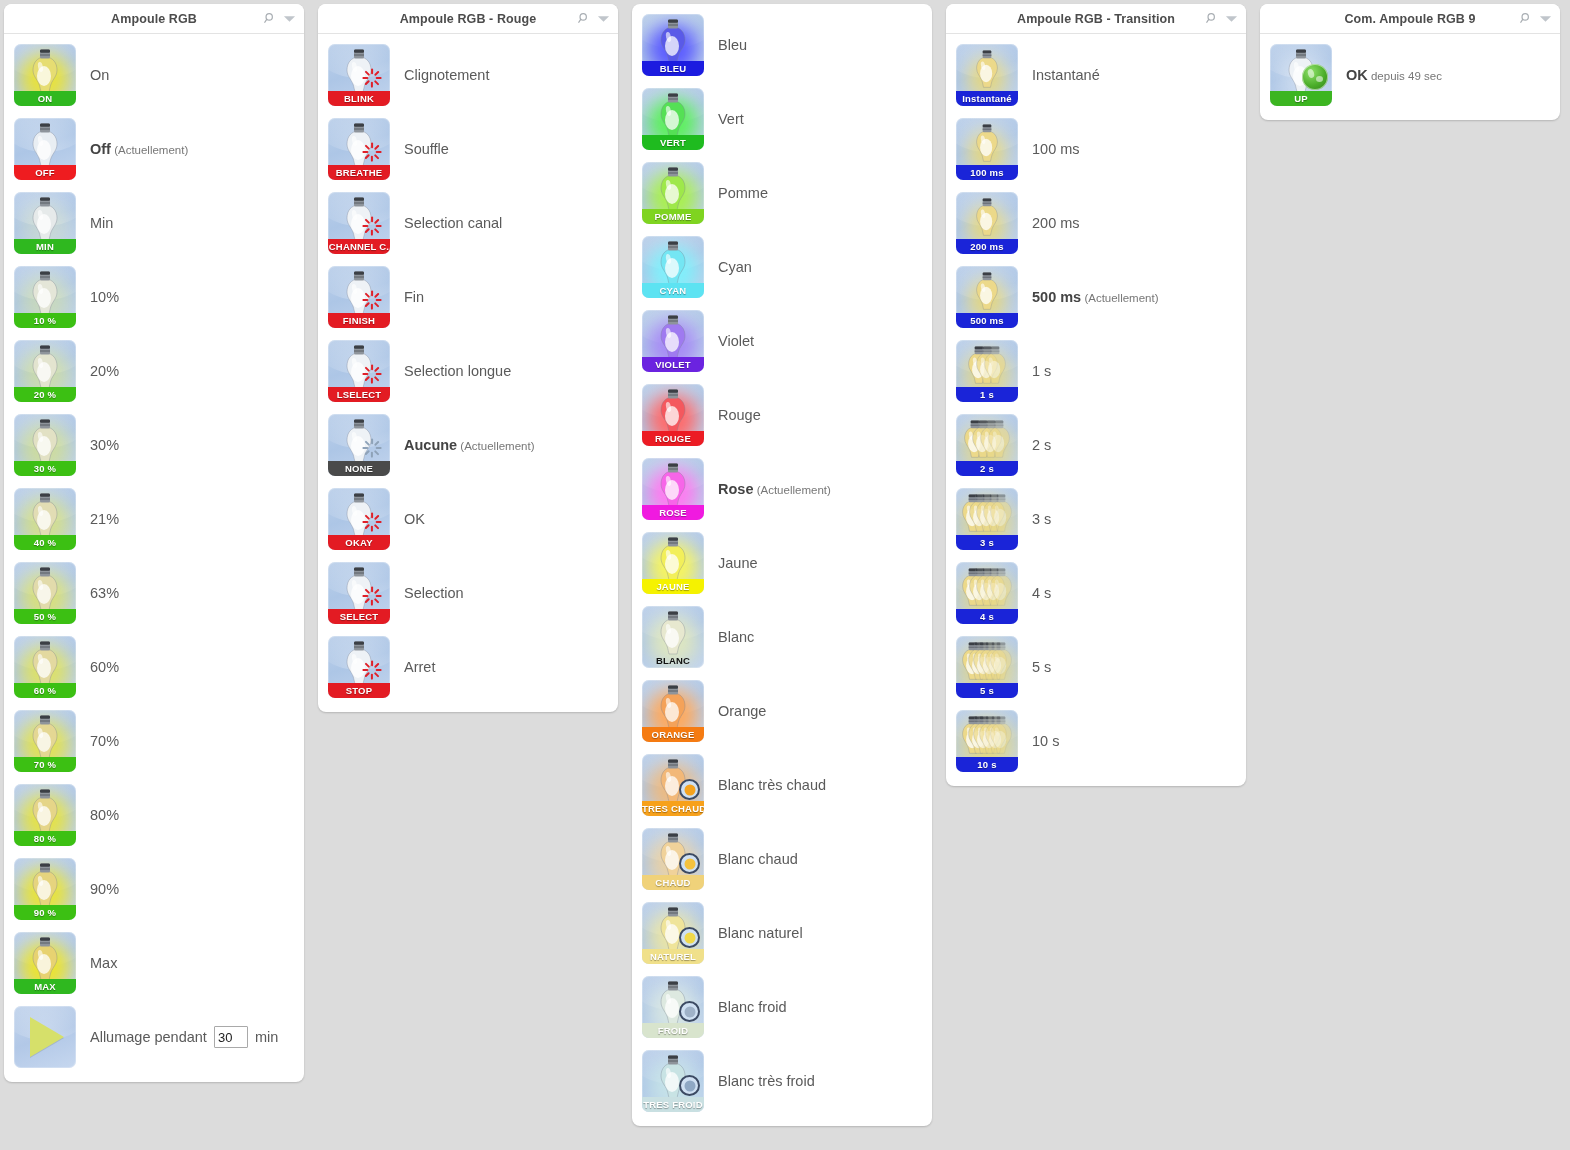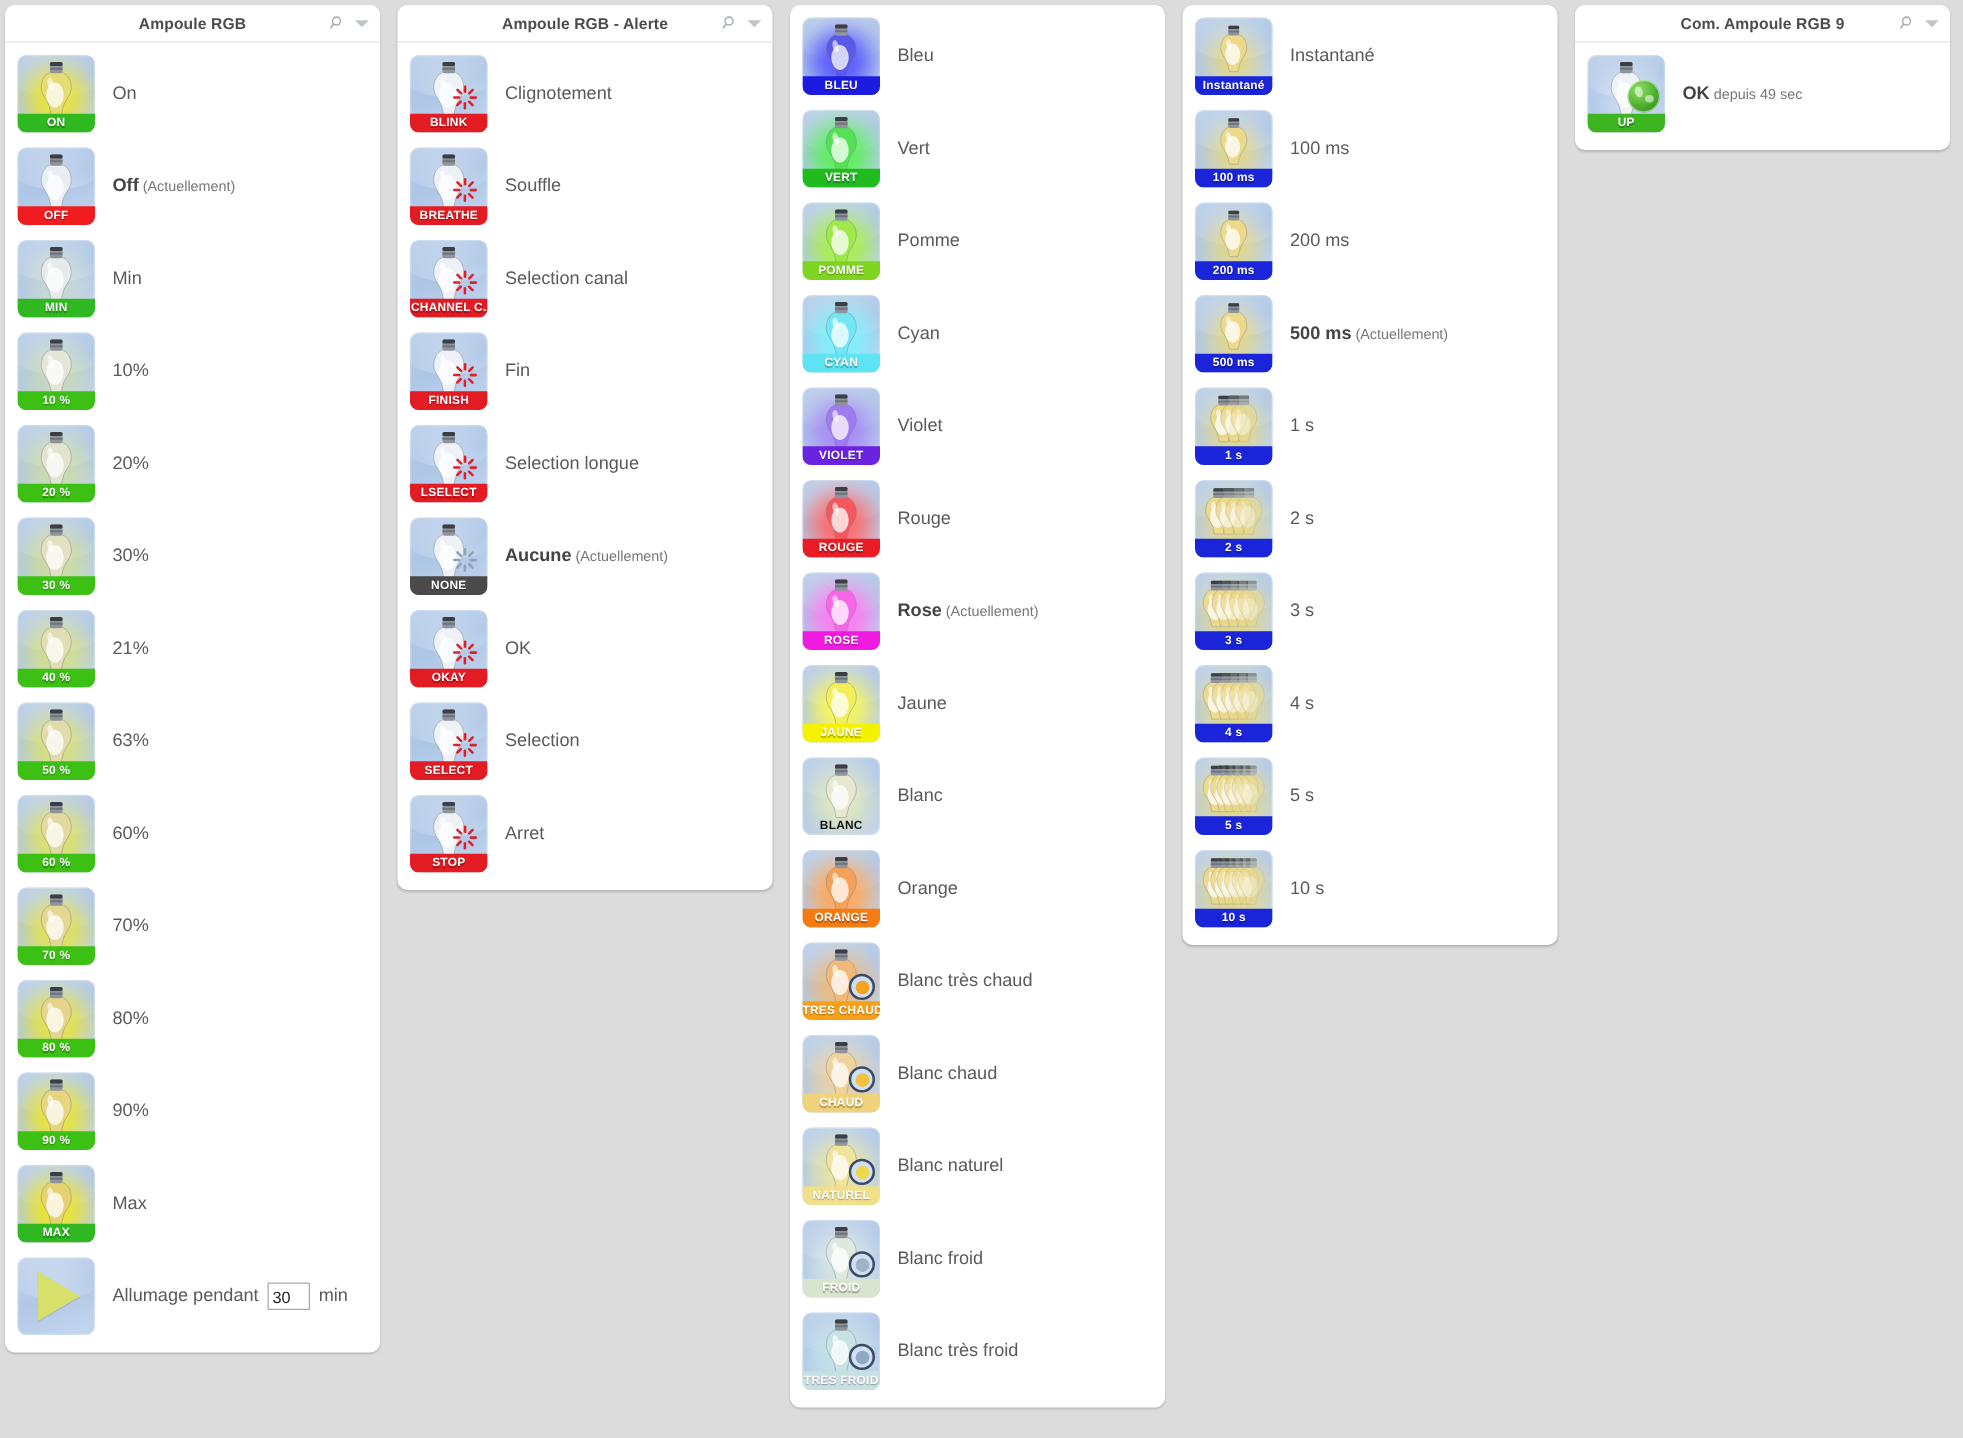--- a/index.html
+++ b/index.html
@@ -415,21 +415,21 @@
           <div class="timer-line">
             <span class="txt">Allumage pendant</span>
             <input class="timer-input" type="text" value="30" style="">
             <span class="txt">min</span>
           </div>
         </div>
       </div>
     </div>
     <div class="panel">
       <div class="panel-header">
-        <div class="panel-title">Ampoule RGB - Alerte</div>
+        <div class="panel-title">Ampoule RGB - Rouge</div>
         <div class="panel-tools">
           <span class="tool-icon"><svg viewBox="0 0 16 16" width="13" height="13">
               <circle cx="6.4" cy="6" r="3.9" fill="none" stroke="#9aa0a6" stroke-width="1.5"></circle>
               <line x1="3.3" y1="9.1" x2="1" y2="12.6" stroke="#9aa0a6" stroke-width="1.6" stroke-linecap="round"></line>
             </svg></span>
           <span class="tool-icon"><svg viewBox="0 0 14 10" width="13" height="10">
               <path d="M1 2 L13 2 L7 8 Z" fill="#b6bcc2"></path>
             </svg></span>
         </div>
       </div>
@@ -941,20 +941,32 @@
             <div class="ring">
               <i style="background: rgb(143, 168, 196);"></i>
             </div>
             <div class="badge" style="background: rgb(201, 224, 226);">TRES FROID</div>
           </div>
           <div class="row-label"><span>Blanc très froid</span></div>
         </div>
       </div>
     </div>
     <div class="panel">
+      <div class="panel-header">
+        <div class="panel-title">Ampoule RGB - Transition</div>
+        <div class="panel-tools">
+          <span class="tool-icon"><svg viewBox="0 0 16 16" width="13" height="13">
+              <circle cx="6.4" cy="6" r="3.9" fill="none" stroke="#9aa0a6" stroke-width="1.5"></circle>
+              <line x1="3.3" y1="9.1" x2="1" y2="12.6" stroke="#9aa0a6" stroke-width="1.6" stroke-linecap="round"></line>
+            </svg></span>
+          <span class="tool-icon"><svg viewBox="0 0 14 10" width="13" height="10">
+              <path d="M1 2 L13 2 L7 8 Z" fill="#b6bcc2"></path>
+            </svg></span>
+        </div>
+      </div>
       <div class="panel-body">
         <div class="row">
           <div class="tile">
             <div class="arc"></div>
             <div class="glow" style="background: radial-gradient(circle, rgba(240, 216, 90, 0.95) 0%, rgba(240, 225, 140, 0.45) 55%, rgba(240, 230, 170, 0) 78%); left: 50%; width: 47px;"></div>
             <div style="position: absolute; left: 0px; right: 0px; top: 4px; height: 48px;">
               <div class="bulb small" style="left: 18px; transform: none; top: 2px;"><svg viewBox="0 0 30 46" width="100%" height="100%" style="opacity: 1;">
                   <path d="M15 8 C7 8 3 14 3 21 C3 27 7 30 9 35 C10 38 10.5 41 11 43 L19 43 C19.5 41 20 38 21 35 C23 30 27 27 27 21 C27 14 23 8 15 8 Z" fill="#ecd98a" stroke="rgba(120,130,145,0.45)" stroke-width="0.8"></path>
                   <ellipse cx="14" cy="27" rx="7" ry="10" fill="rgba(255,255,255,0.75)"></ellipse>
                   <ellipse cx="10.5" cy="18" rx="2.4" ry="5" fill="rgba(255,255,255,0.6)" transform="rotate(-12 10.5 18)"></ellipse>

